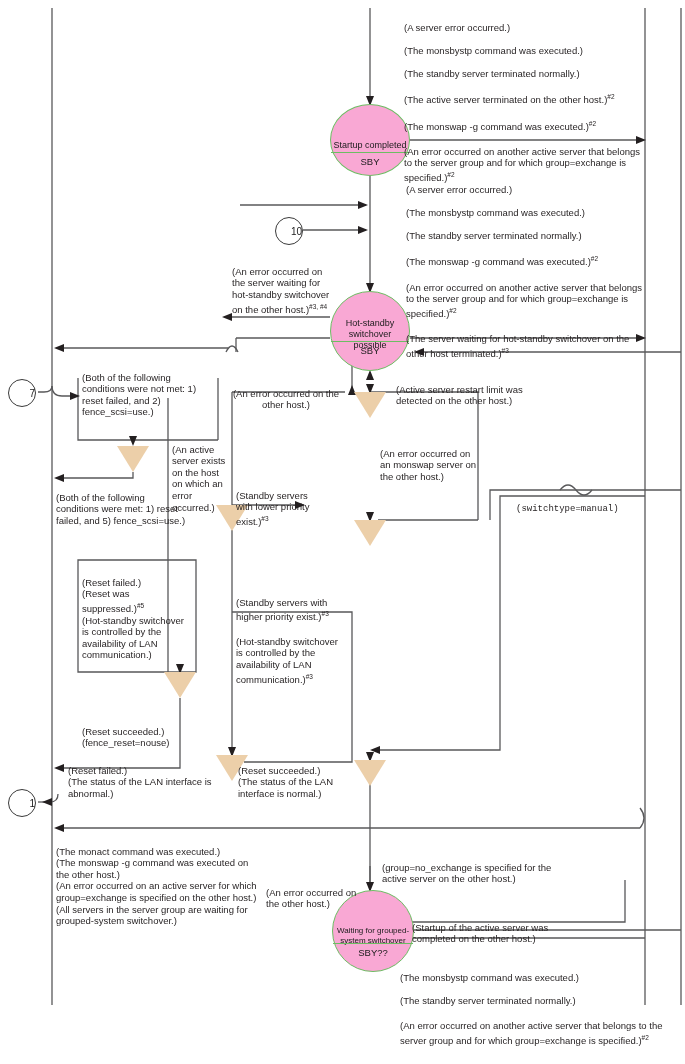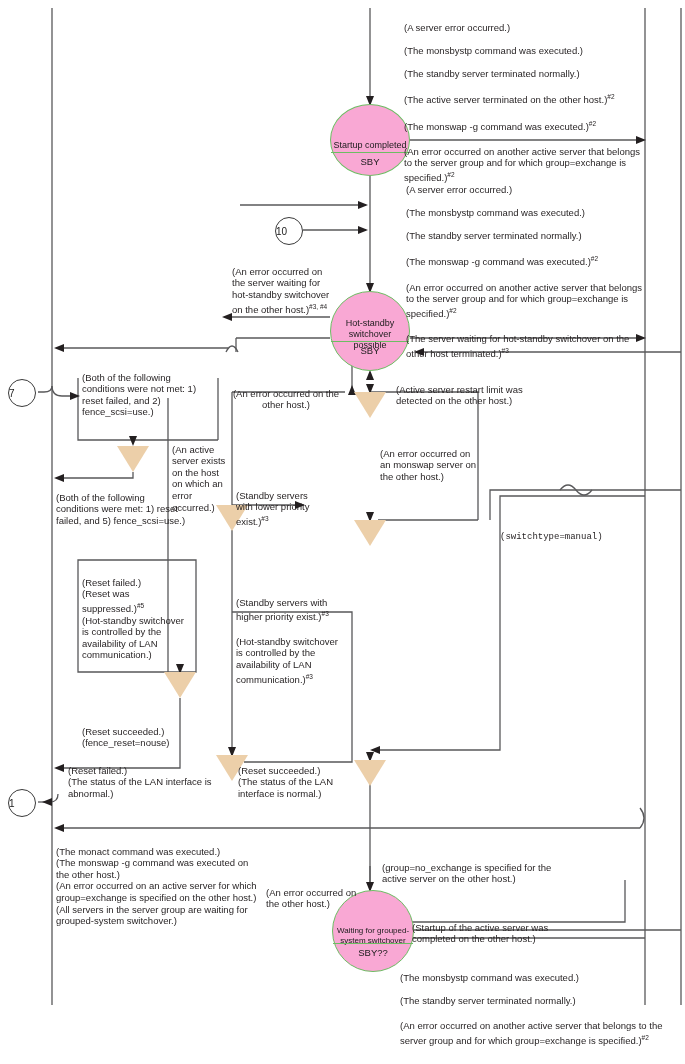--- a/index.html
+++ b/index.html
@@ -10,21 +10,21 @@
   .sup{font-size:6.5px;vertical-align:super;}
   
   .state{position:absolute;border-radius:50%;background:#f9a8d4;border:1px solid #6dbd63;
          display:flex;flex-direction:column;align-items:center;justify-content:center;
          box-sizing:border-box;}
   .state .nm{font-size:9px;line-height:11px;text-align:center;color:#1b1b1b;padding-top:10px;}
   .state .div{position:absolute;left:0;right:0;border-top:1px solid #6dbd63;}
   .state .sby{position:absolute;left:0;right:0;text-align:center;font-size:9.5px;color:#1b1b1b;}
   
   .conn{position:absolute;border-radius:50%;border:1px solid #3a3a3a;background:#fff;
-        display:flex;align-items:center;justify-content:flex-start;font-size:10px;color:#1b1b1b;}
+        display:flex;align-items:center;justify-content:flex-end;font-size:10px;color:#1b1b1b;}
   
   .ar{position:absolute;width:0;height:0;}
   .ar-l{border-top:4.5px solid transparent;border-bottom:4.5px solid transparent;border-right:10px solid #231f20;}
   .ar-r{border-top:4.5px solid transparent;border-bottom:4.5px solid transparent;border-left:10px solid #231f20;}
   .ar-d{border-left:4.5px solid transparent;border-right:4.5px solid transparent;border-top:10px solid #231f20;}
   .ar-u{border-left:4.5px solid transparent;border-right:4.5px solid transparent;border-bottom:10px solid #231f20;}
   
   .tri{position:absolute;width:0;height:0;border-left:16px solid transparent;
        border-right:16px solid transparent;border-top:26px solid #eccfa9;}
   svg.ov{position:absolute;left:0;top:0;width:685px;height:1064px;pointer-events:none;}
@@ -269,21 +269,21 @@
   </div>
 
   <div class="txt" style="left:396px;top:372px;width:160px;">
     <span>(Active server restart limit was detected on the other host.)</span>
   </div>
 
   <div class="txt" style="left:380px;top:436px;width:102px;">
     <span>(An error occurred on an monswap server on the other host.)</span>
   </div>
 
-  <div class="txt mono" style="left:500px;top:520px;width:130px;">
+  <div class="txt mono" style="left:500px;top:492px;width:130px;padding-left:16px;">
     <span>(switchtype=manual)</span>
   </div>
 
 
   <div class="txt" style="left:382px;top:850px;width:178px;">
     <span>(group=no_exchange is specified for the active server on the other host.)</span>
   </div>
 
   <div class="txt" style="left:412px;top:910px;width:164px;">
     <span>(Startup of the active server was completed on the other host.)</span>

